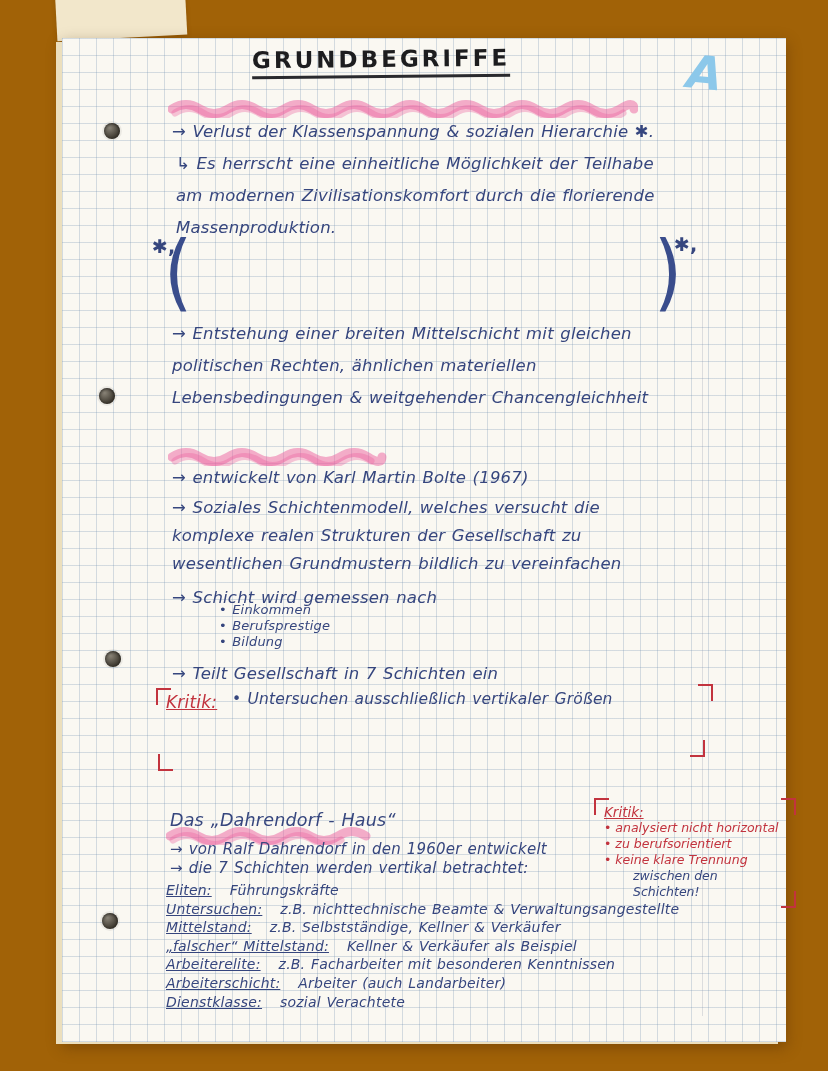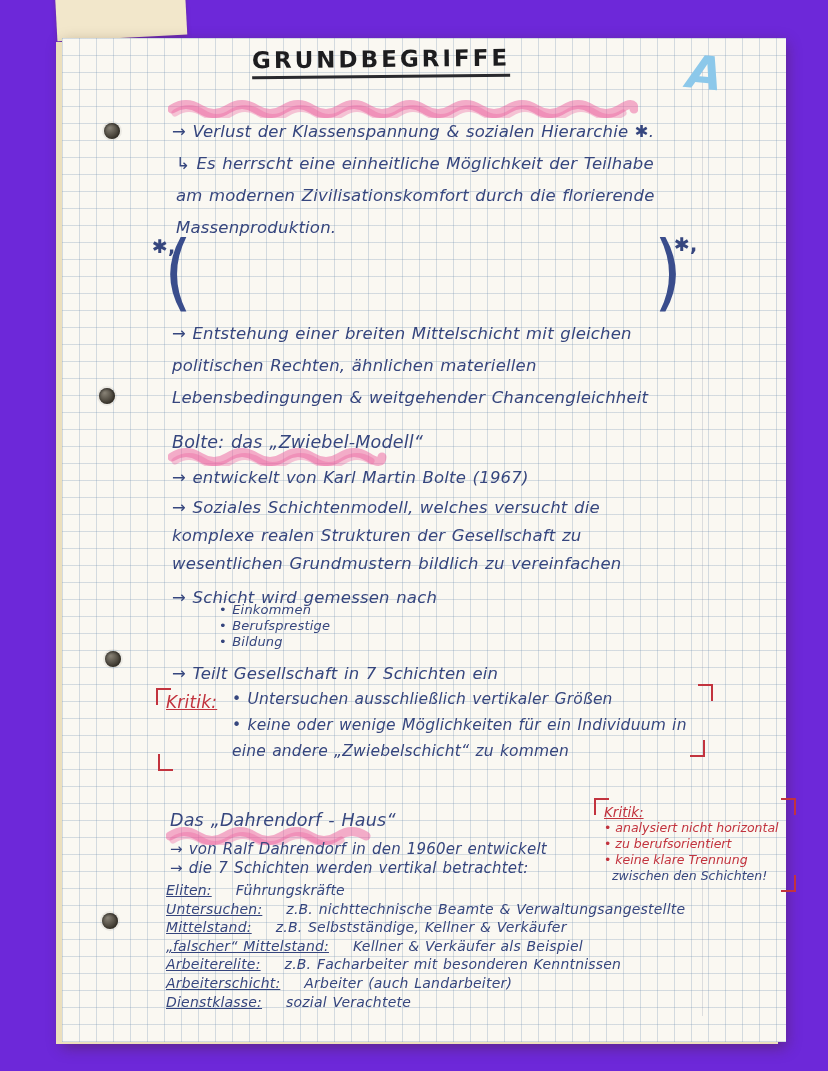--- a/index.html
+++ b/index.html
@@ -1,18 +1,18 @@
 <!DOCTYPE html>
 <html><head>
 <meta charset="utf-8">
 <style>
   html,body { margin:0; padding:0; }
   .scene {
     position:relative; width:828px; height:1071px;
-    background:#6d28d9; overflow:hidden;
+    background:#a16207; overflow:hidden;
     font-family:"DejaVu Sans", sans-serif;
   }
   .sheet-corner {
     position:absolute; left:56px; top:-14px; width:130px; height:52px;
     background:#f2e7cb; transform:rotate(-3deg);
     box-shadow:0 2px 4px rgba(90,50,0,.25);
   }
   .paper {
     position:absolute; left:62px; top:38px; width:724px; height:1004px;
     background-color:#faf8f2;
@@ -53,27 +53,27 @@
   }
   .kritik-label { color:#c2333e; text-decoration:underline; font-size:17px; }
   .bracket { position:absolute; width:13px; height:15px; }
   .br-tl { border-left:2.5px solid #c2333e; border-top:2.5px solid #c2333e; }
   .br-tr { border-right:2.5px solid #c2333e; border-top:2.5px solid #c2333e; }
   .br-bl { border-left:2.5px solid #c2333e; border-bottom:2.5px solid #c2333e; }
   .br-br { border-right:2.5px solid #c2333e; border-bottom:2.5px solid #c2333e; }
   .bullets div { font-size:13px; line-height:16px;margin-left:21px; }
   .layers { font-size:14px; line-height:18.6px; }
   .layer-row .term { text-decoration:underline; }
-  .layer-row .desc { margin-left:24px; }
+  .layer-row .desc { margin-left:18px; }
   .redbox {
     position:absolute; left:534px; top:762px; width:184px; padding:4px 6px 6px 8px;
     color:#c2333e; font-style:italic; font-size:12.5px; line-height:16px;
   }
   .redbox .rb-label { text-decoration:underline; font-size:13.5px; }
-  .redbox .rb-blue { color:#36467e; padding-left:8px; }
+  .redbox .rb-blue { color:#36467e; padding-left:8px;margin-left:21px; }
 </style>
 </head>
 <body>
 
 <div class="scene">
   <div class="sheet-corner"></div>
 
   <div class="paper">
     <div class="crease"></div>
 
@@ -92,40 +92,38 @@
     <div class="hand" style="left:110px;top:78px;width:560px">→ Verlust der Klassenspannung &amp; sozialen Hierarchie  ✱.</div>
     <div class="hand" style="left:114px;top:110px;width:480px">↳ Es herrscht eine einheitliche Möglichkeit der Teilhabe am modernen Zivilisationskomfort durch die florierende Massenproduktion.</div>
 
     <span class="hand star" style="left:90px;top:198px">✱,</span>
     <div class="paren" style="left:102px;top:194px">(</div>
     <div class="paren" style="left:592px;top:194px">)</div>
     <span class="hand star" style="left:612px;top:196px">✱,</span>
 
     <div class="hand" style="left:110px;top:280px;width:515px">→ Entstehung einer breiten Mittelschicht mit gleichen politischen Rechten, ähnlichen materiellen Lebensbedingungen &amp; weitgehender Chancengleichheit</div>
 
-    <div class="hand heading" style="left:110px;top:388px">Bolte: das „Zwiebel-Modell“</div>
     <svg class="squiggle" style="left:106px;top:408px" width="224" height="20" viewBox="0 0 224 20">
       <path d="M4,11 Q18,2 32,11 T60,11 T88,11 T116,11 T144,11 T172,11 T200,11 T214,11" stroke="#ec5f9d" stroke-width="9" fill="none" opacity="0.5" stroke-linecap="round"></path>
       <path d="M4,11 Q18,2 32,11 T60,11 T88,11 T116,11 T144,11 T172,11 T200,11" transform="translate(3,4)" stroke="#ec5f9d" stroke-width="7" fill="none" opacity="0.35" stroke-linecap="round"></path>
     </svg>
     <div class="hand" style="left:110px;top:424px;width:560px">→ entwickelt von Karl Martin Bolte (1967)</div>
     <div class="hand" style="left:110px;top:456px;width:500px;line-height:28px">→ Soziales Schichtenmodell, welches versucht die komplexe realen Strukturen der Gesellschaft zu wesentlichen Grundmustern bildlich zu vereinfachen</div>
     <div class="hand" style="left:110px;top:544px;width:400px">→ Schicht wird gemessen nach</div>
     <div class="hand bullets" style="left:136px;top:564px;width:260px">
       <div>• Einkommen</div>
       <div>• Berufsprestige</div>
       <div>• Bildung</div>
     </div>
     <div class="hand" style="left:110px;top:620px;width:440px">→ Teilt Gesellschaft in 7 Schichten ein</div>
 
     <div class="bracket br-tl" style="left:94px;top:650px"></div>
     <div class="hand kritik-label" style="left:104px;top:648px">Kritik:</div>
     <div class="hand" style="left:170px;top:648px;width:455px;font-size:15.5px;line-height:26px">
       <div>• Untersuchen ausschließlich vertikaler Größen</div>
-      <div>• keine oder wenige Möglichkeiten für ein Individuum in eine andere „Zwiebelschicht“ zu kommen</div>
     </div>
     <div class="bracket br-tr" style="left:636px;top:646px"></div>
     <div class="bracket br-bl" style="left:96px;top:716px"></div>
     <div class="bracket br-br" style="left:628px;top:702px"></div>
 
     <div class="hand heading" style="left:108px;top:766px">Das „Dahrendorf - Haus“</div>
     <svg class="squiggle" style="left:104px;top:787px" width="212" height="20" viewBox="0 0 212 20">
       <path d="M4,11 Q18,2 32,11 T60,11 T88,11 T116,11 T144,11 T172,11 T200,11" stroke="#ec5f9d" stroke-width="9" fill="none" opacity="0.5" stroke-linecap="round"></path>
       <path d="M4,11 Q18,2 32,11 T60,11 T88,11 T116,11 T144,11 T172,11" transform="translate(3,4)" stroke="#ec5f9d" stroke-width="7" fill="none" opacity="0.35" stroke-linecap="round"></path>
     </svg>

